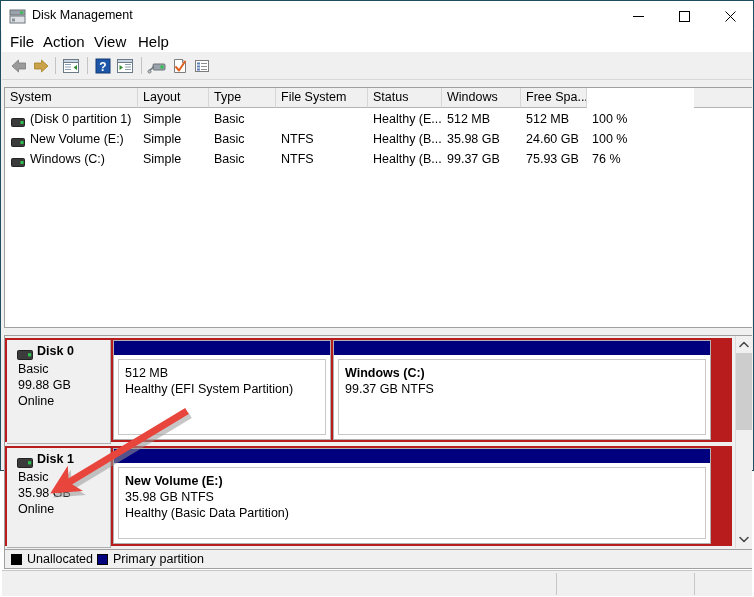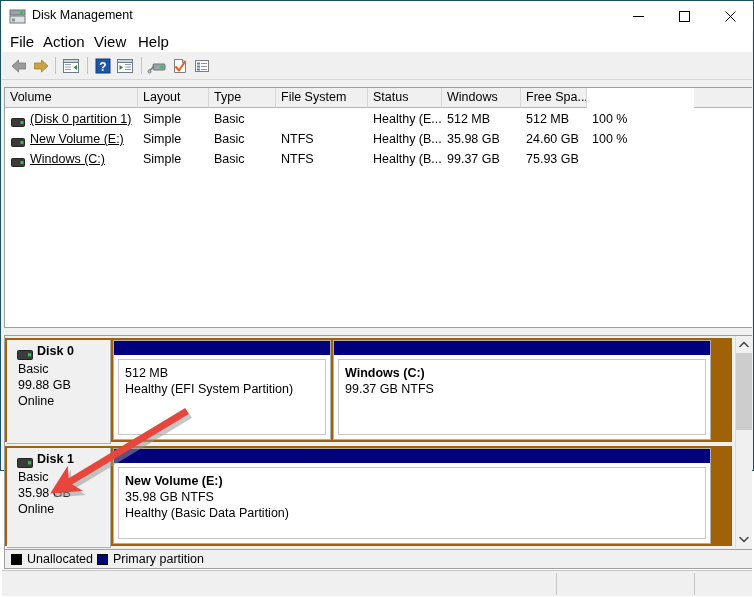--- a/index.html
+++ b/index.html
@@ -126,21 +126,21 @@
     position: absolute; top: 0;
     height: 20px; line-height: 19px;
     font-size: 12.5px;
     white-space: nowrap;
     overflow: hidden;
   }
   .vol-icon {
     position: absolute; left: 6px; top: 6px;
     width: 14px; height: 9px;
   }
-  .vol-name { left: 25px; text-decoration: underline; }
+  .vol-name { left: 25px; }
 
   
   #splitter {
     position: absolute;
     left: 3px; top: 326px;
     width: 748px; height: 8px;
     background: #f0f0f0;
     border-top: 1px solid #a0a0a0;
     box-sizing: border-box;
     cursor: ns-resize;
@@ -154,21 +154,21 @@
     background: #f0f0f0;
     border-top: 1px solid #a0a0a0;
     border-left: 1px solid #a0a0a0;
     box-sizing: border-box;
     overflow: hidden;
   }
   .disk-row {
     position: absolute;
     left: 0;
     width: 727px;
-    background: #a16207;
+    background: #b91c1c;
     box-sizing: border-box;
   }
   .disk-info {
     position: absolute; left: 2px; top: 2px;
     width: 104px; height: 100%;
     box-sizing: border-box;
     background: #f0f0f0;
     border-right: 1px solid #b0b0b0;
     border-bottom: 1px solid #b0b0b0;
   }
@@ -401,21 +401,21 @@
         <rect x="9" y="7" width="6" height="1" fill="#8d8d8d"></rect>
         <rect x="9" y="10" width="6" height="1" fill="#8d8d8d"></rect>
         <rect x="9" y="13" width="6" height="1" fill="#8d8d8d"></rect>
       </svg>
     </div>
   </div>
 
   <div id="listpane">
 
     <div id="header-row">
-      <div class="col-head" style="left:0px;   width:133px">Volume</div>
+      <div class="col-head" style="left:0px;   width:133px">System</div>
       <div class="col-head" style="left:133px; width:71px">Layout</div>
       <div class="col-head" style="left:204px; width:67px">Type</div>
       <div class="col-head" style="left:271px; width:92px">File System</div>
       <div class="col-head" style="left:363px; width:74px">Status</div>
       <div class="col-head" style="left:437px; width:79px">Windows</div>
       <div class="col-head" style="left:516px; width:66px">Free Spa...</div>
       <div class="col-head" style="left:689px; width:59px"></div>
     </div>
 
     <div class="grid-row" style="top:22px">
@@ -459,20 +459,21 @@
           <rect x="9.5" y="3" width="3" height="3" fill="#2cc14c"></rect>
         </svg>
       </span>
       <span class="cell vol-name" style="left:25px; width:108px">Windows (C:)</span>
       <span class="cell" style="left:138px; width:66px">Simple</span>
       <span class="cell" style="left:209px; width:62px">Basic</span>
       <span class="cell" style="left:276px; width:87px">NTFS</span>
       <span class="cell" style="left:368px; width:69px">Healthy (B...</span>
       <span class="cell" style="left:442px; width:74px">99.37 GB</span>
       <span class="cell" style="left:521px; width:61px">75.93 GB</span>
+      <span class="cell" style="left:587px; width:102px">76 %</span>
     </div>
   </div>
 
   <div id="splitter"></div>
 
   <div id="graphpane">
 
     <div class="disk-row" style="top:2px; height:104px">
       <div class="disk-info">
         <span class="disk-icon">

